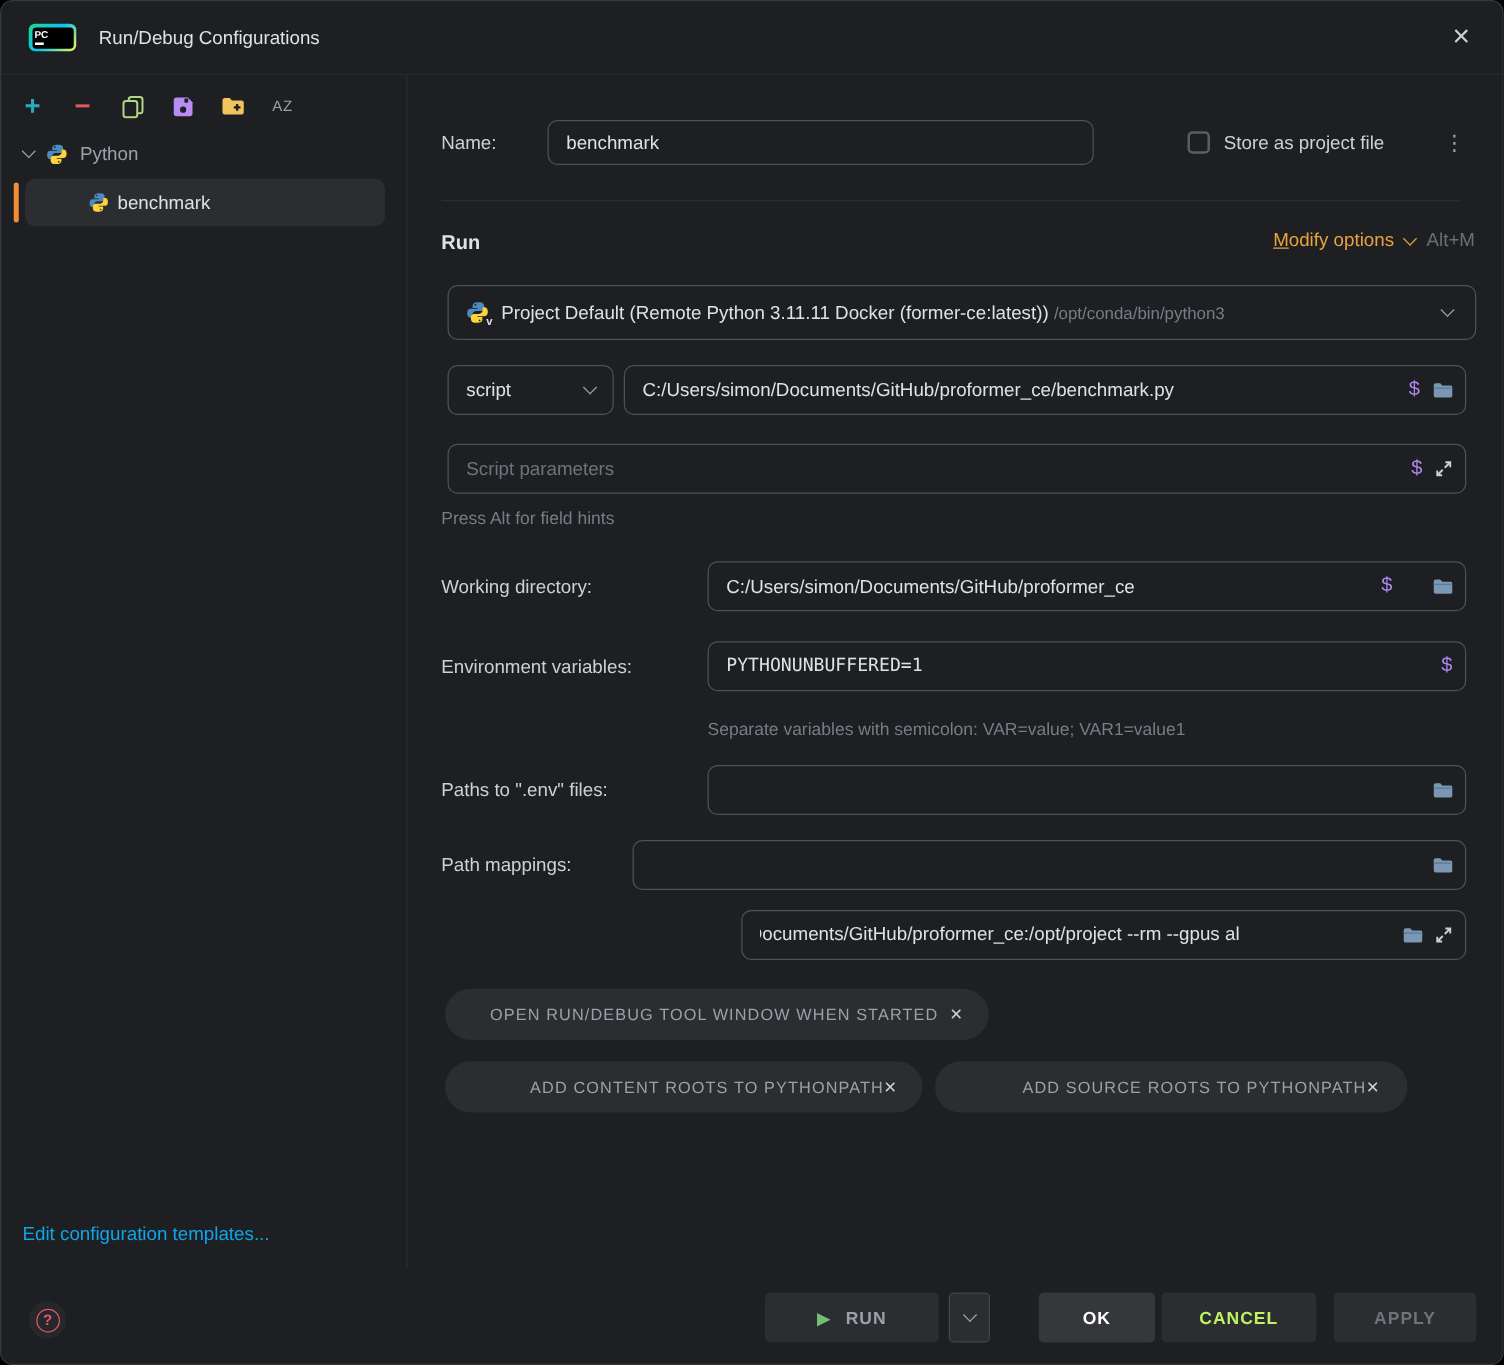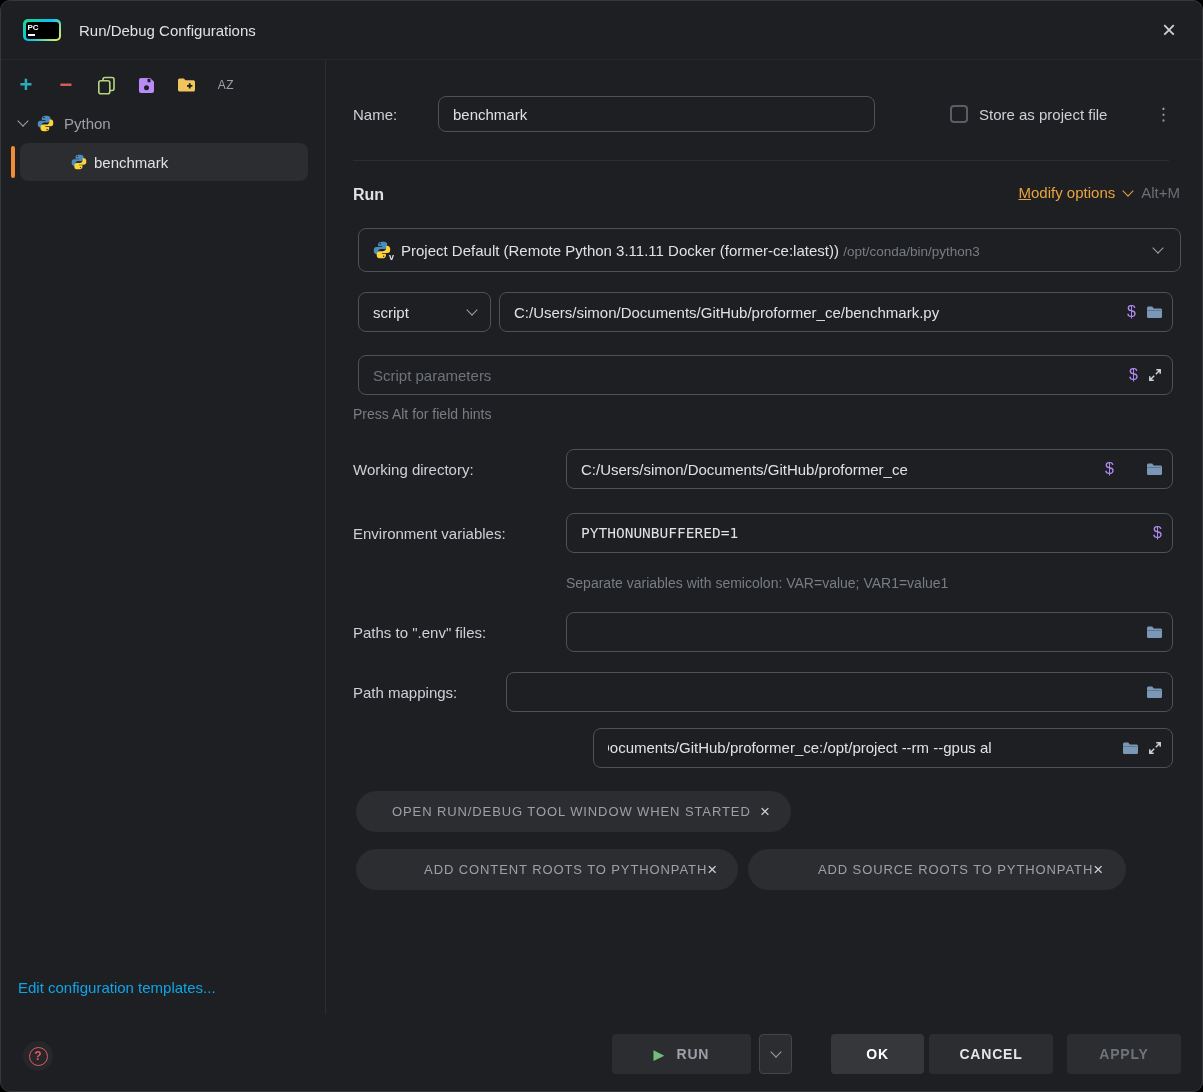--- a/index.html
+++ b/index.html
@@ -282,16 +282,16 @@
   </div>
 
   <div class="footer-btn" style="left:611px;width:139px;background:#2b2d30;color:#9da0a8;gap:12px;">
     <span style="color:#73bd79;font-size:13px;">▶</span>
     <span>RUN</span>
   </div>
   <div class="footer-btn" style="left:758px;width:33px;background:#2b2d30;border:1px solid #43454a;">
     <span class="chev"></span>
   </div>
   <div class="footer-btn" style="left:814px;width:93px;background:#35373b;color:#ffffff;margin-left:16px;">OK</div>
-  <div class="footer-btn" style="left:928px;width:124px;background:#2b2d30;color:#e5e5e5;">CANCEL</div>
+  <div class="footer-btn" style="left:928px;width:124px;background:#2b2d30;color:#bef264;">CANCEL</div>
   <div class="footer-btn" style="left:1066px;width:114px;background:#2b2d30;color:#6f737a;">APPLY</div>
 
 </div>
 
 </body></html>

